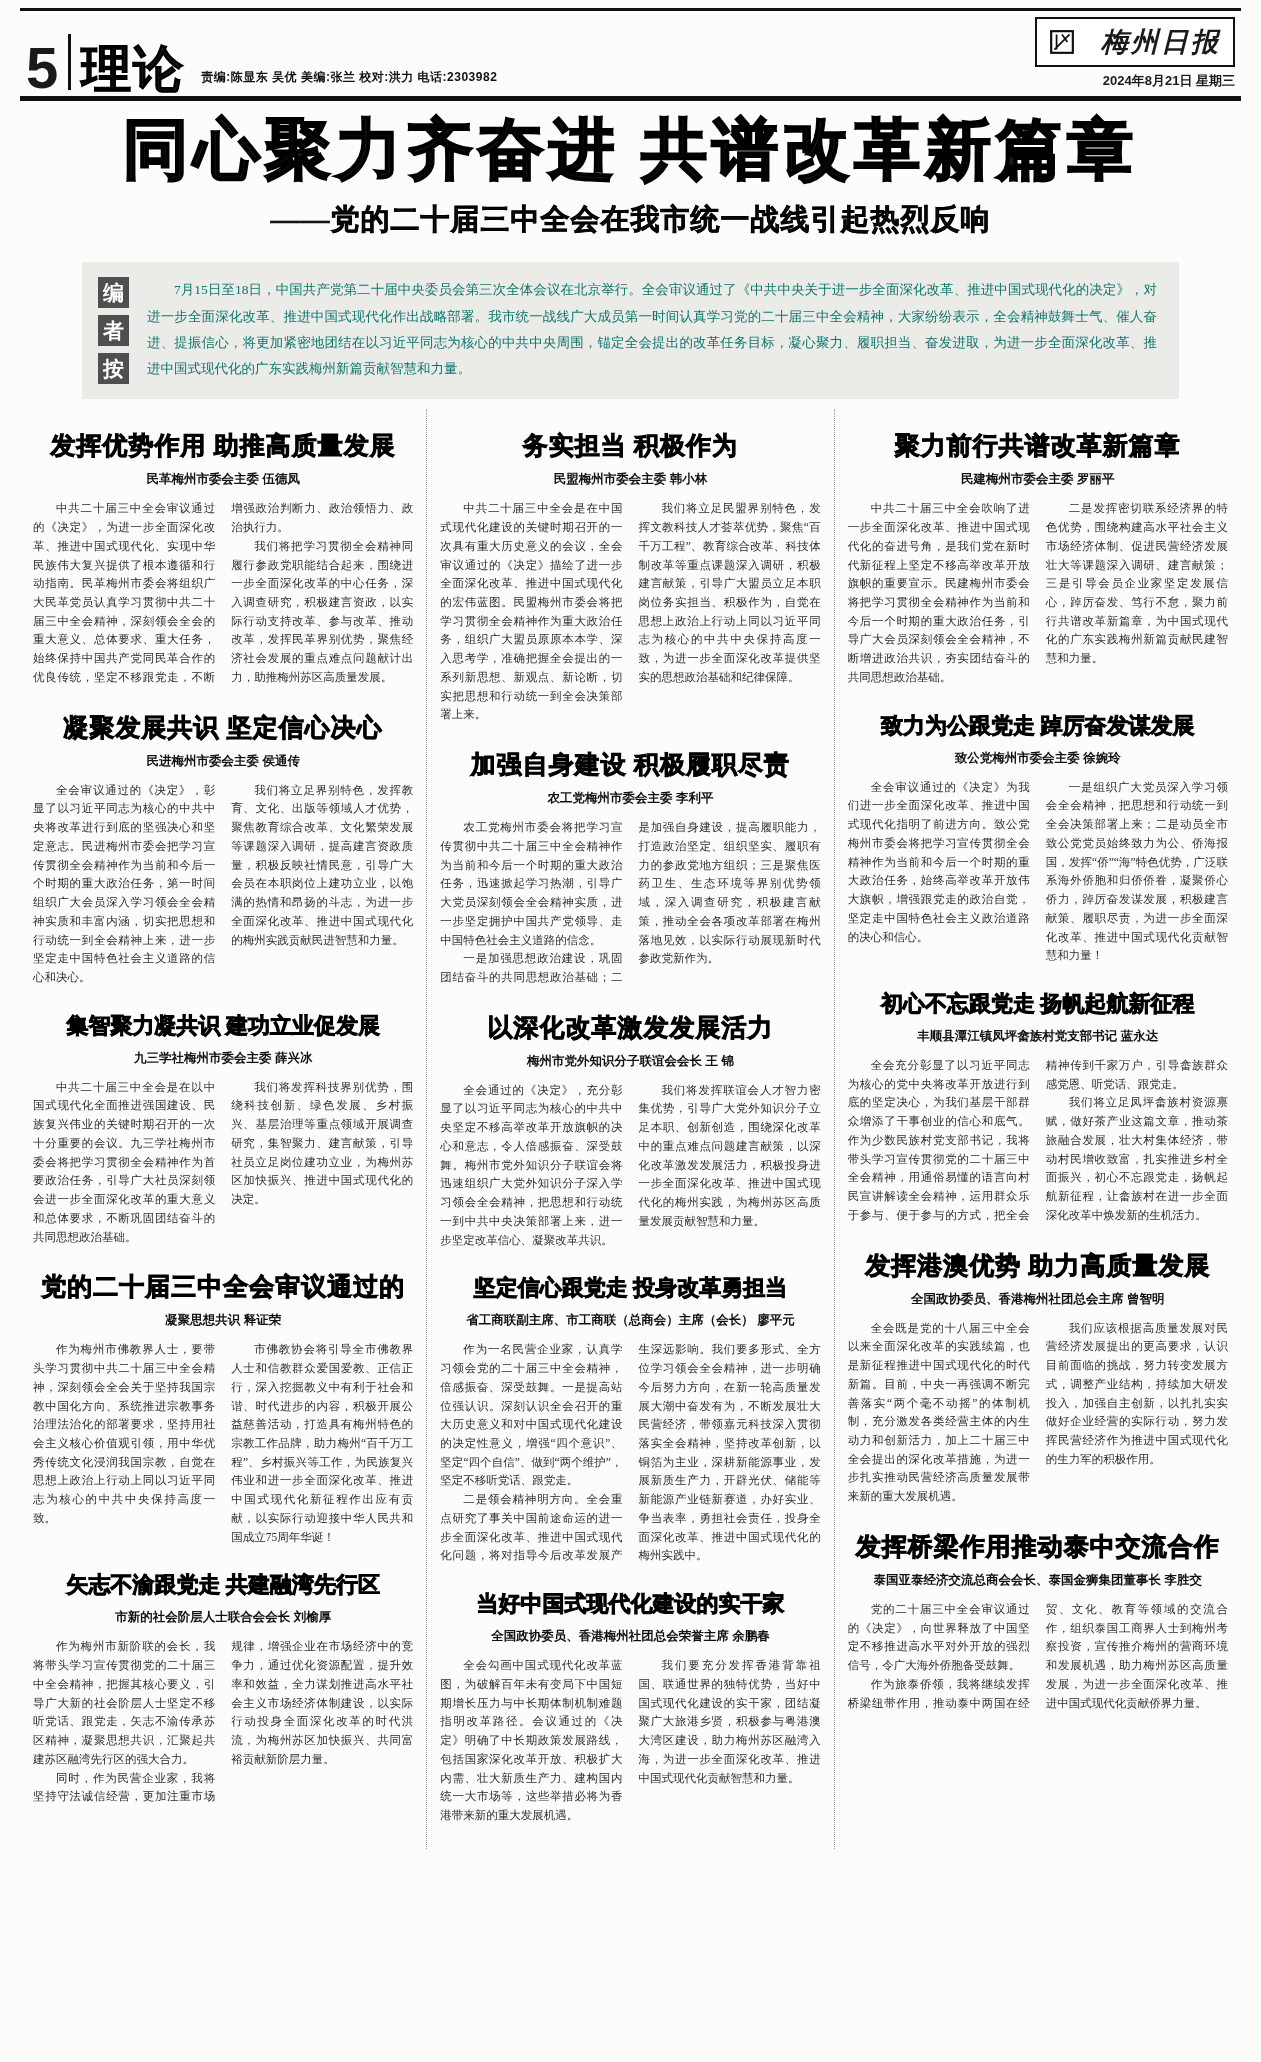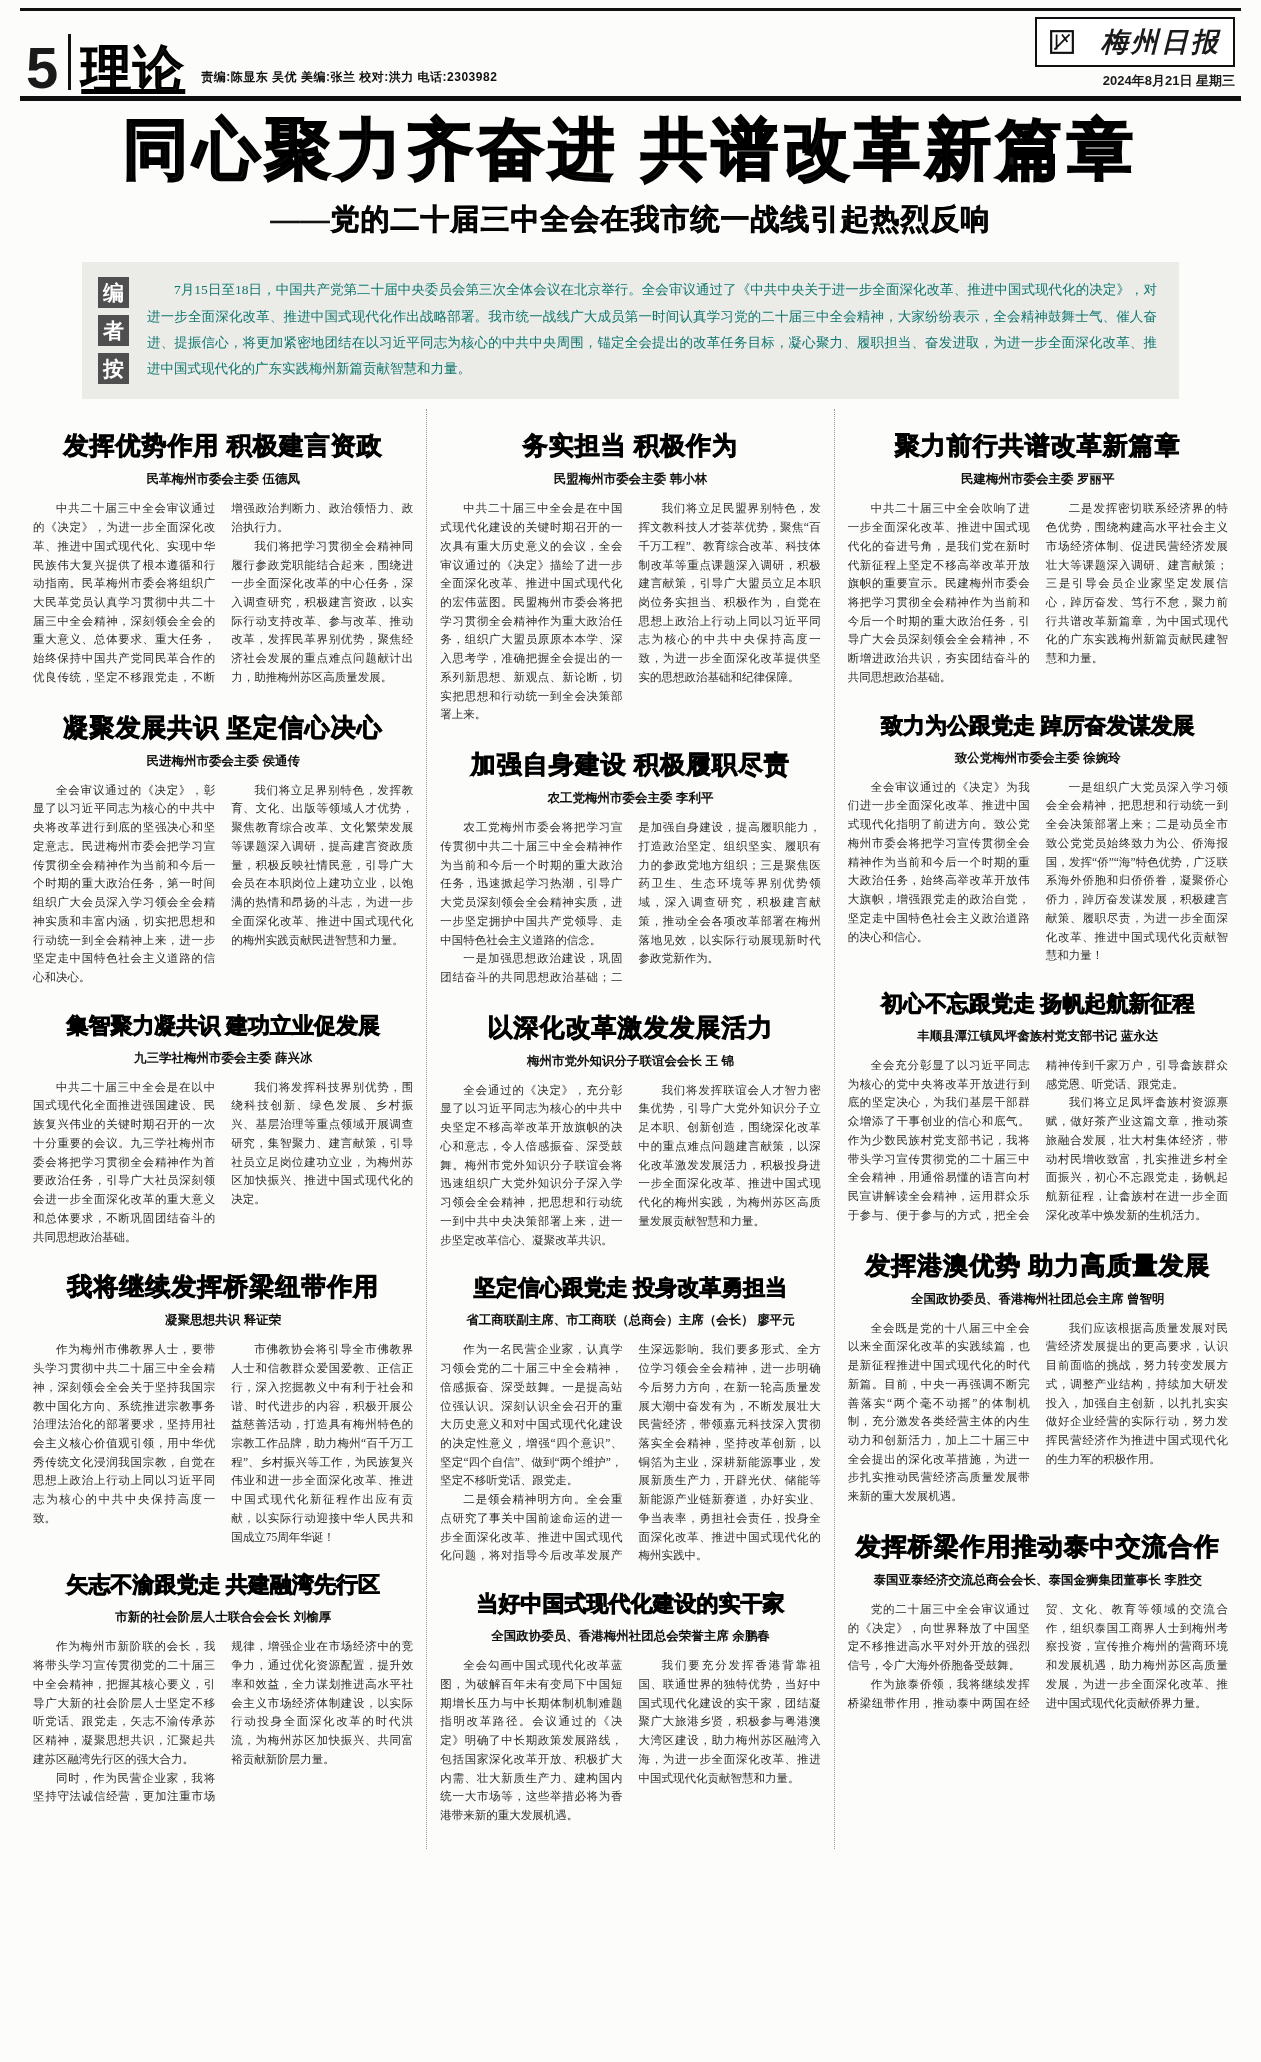--- a/index.html
+++ b/index.html
@@ -6,21 +6,21 @@
   .page{
     position:relative;width:1261px;height:2062px;margin:0 auto;
     background:#fcfcfa;overflow:hidden;box-sizing:border-box;
     padding:0 20px;font-family:"Liberation Serif","DejaVu Serif",serif;color:#1a1a1a;
   }
   .top-rule{height:3px;background:#101010;margin-top:8px;}
   .header{display:flex;justify-content:space-between;align-items:flex-end;padding:6px 6px 4px 6px;}
   .hdr-left{display:flex;align-items:flex-end;}
   .pagenum{font-size:58px;font-weight:bold;line-height:.85;font-family:"Liberation Sans",sans-serif;}
   .hdr-div{width:3px;height:56px;background:#101010;margin:0 10px 2px 10px;}
-  .section{font-size:50px;font-weight:900;line-height:.9;letter-spacing:2px;text-decoration:underline;-webkit-text-stroke:1px #000;}
+  .section{font-size:50px;font-weight:900;line-height:.9;letter-spacing:2px;-webkit-text-stroke:1px #000;}
   .staff{font-size:12px;font-weight:bold;margin:0 0 6px 16px;letter-spacing:.5px;font-family:"Liberation Sans",sans-serif;color:#111;}
   .hdr-right{text-align:right;padding-bottom:2px;}
   .masthead{display:inline-flex;align-items:center;gap:8px;border:2px solid #101010;padding:5px 12px;background:#fff;}
   .masthead .mh-text{font-size:27px;font-weight:bold;font-style:italic;letter-spacing:3px;margin-left:18px;}
   .date{font-size:13px;font-weight:bold;margin-top:5px;font-family:"Liberation Sans",sans-serif;}
   .thick-rule{height:5px;background:#101010;}
   .headline{text-align:center;margin-top:14px;}
   .headline h1{
     margin:0;font-size:66px;font-weight:700;letter-spacing:5px;line-height:1.05;
     -webkit-text-stroke:2px #000;white-space:nowrap;
@@ -85,21 +85,21 @@
       <div class="ed-label">者</div>
       <div class="ed-label">按</div>
     </div>
     <p class="ed-text">7月15日至18日，中国共产党第二十届中央委员会第三次全体会议在北京举行。全会审议通过了《中共中央关于进一步全面深化改革、推进中国式现代化的决定》，对进一步全面深化改革、推进中国式现代化作出战略部署。我市统一战线广大成员第一时间认真学习党的二十届三中全会精神，大家纷纷表示，全会精神鼓舞士气、催人奋进、提振信心，将更加紧密地团结在以习近平同志为核心的中共中央周围，锚定全会提出的改革任务目标，凝心聚力、履职担当、奋发进取，为进一步全面深化改革、推进中国式现代化的广东实践梅州新篇贡献智慧和力量。</p>
   </div>
 
   <div class="cols">
 
     <div class="col">
       <div class="article">
-        <div class="a-title">发挥优势作用 积极建言资政</div>
+        <div class="a-title">发挥优势作用 助推高质量发展</div>
         <div class="a-byline">民革梅州市委会主委  伍德凤</div>
         <div class="a-body">
           <p>中共二十届三中全会审议通过的《决定》，为进一步全面深化改革、推进中国式现代化、实现中华民族伟大复兴提供了根本遵循和行动指南。民革梅州市委会将组织广大民革党员认真学习贯彻中共二十届三中全会精神，深刻领会全会的重大意义、总体要求、重大任务，始终保持中国共产党同民革合作的优良传统，坚定不移跟党走，不断增强政治判断力、政治领悟力、政治执行力。</p>
           <p>我们将把学习贯彻全会精神同履行参政党职能结合起来，围绕进一步全面深化改革的中心任务，深入调查研究，积极建言资政，以实际行动支持改革、参与改革、推动改革，发挥民革界别优势，聚焦经济社会发展的重点难点问题献计出力，助推梅州苏区高质量发展。</p>
         </div>
       </div>
       <div class="article">
         <div class="a-title">凝聚发展共识 坚定信心决心</div>
         <div class="a-byline">民进梅州市委会主委  侯通传</div>
         <div class="a-body">
@@ -109,21 +109,21 @@
       </div>
       <div class="article">
         <div class="a-title t-sm">集智聚力凝共识 建功立业促发展</div>
         <div class="a-byline">九三学社梅州市委会主委  薛兴冰</div>
         <div class="a-body">
           <p>中共二十届三中全会是在以中国式现代化全面推进强国建设、民族复兴伟业的关键时期召开的一次十分重要的会议。九三学社梅州市委会将把学习贯彻全会精神作为首要政治任务，引导广大社员深刻领会进一步全面深化改革的重大意义和总体要求，不断巩固团结奋斗的共同思想政治基础。</p>
           <p>我们将发挥科技界别优势，围绕科技创新、绿色发展、乡村振兴、基层治理等重点领域开展调查研究，集智聚力、建言献策，引导社员立足岗位建功立业，为梅州苏区加快振兴、推进中国式现代化的决定。</p>
         </div>
       </div>
       <div class="article">
-        <div class="a-title">我将继续发挥桥梁纽带作用</div>
+        <div class="a-title">党的二十届三中全会审议通过的</div>
         <div class="a-byline">凝聚思想共识  释证荣</div>
         <div class="a-body">
           <p>作为梅州市佛教界人士，要带头学习贯彻中共二十届三中全会精神，深刻领会全会关于坚持我国宗教中国化方向、系统推进宗教事务治理法治化的部署要求，坚持用社会主义核心价值观引领，用中华优秀传统文化浸润我国宗教，自觉在思想上政治上行动上同以习近平同志为核心的中共中央保持高度一致。</p>
           <p>市佛教协会将引导全市佛教界人士和信教群众爱国爱教、正信正行，深入挖掘教义中有利于社会和谐、时代进步的内容，积极开展公益慈善活动，打造具有梅州特色的宗教工作品牌，助力梅州“百千万工程”、乡村振兴等工作，为民族复兴伟业和进一步全面深化改革、推进中国式现代化新征程作出应有贡献，以实际行动迎接中华人民共和国成立75周年华诞！</p>
         </div>
       </div>
       <div class="article">
         <div class="a-title t-sm">矢志不渝跟党走 共建融湾先行区</div>
         <div class="a-byline">市新的社会阶层人士联合会会长  刘榆厚</div>
         <div class="a-body">

